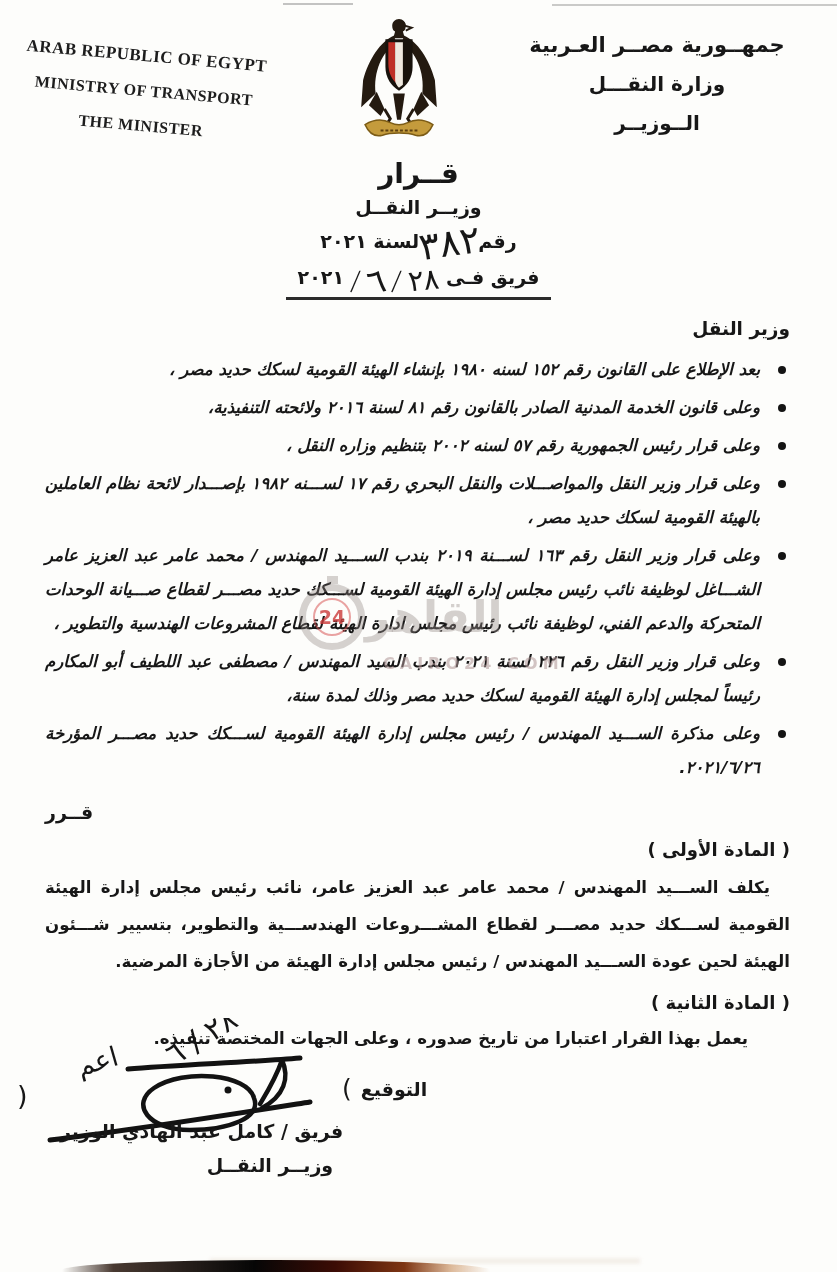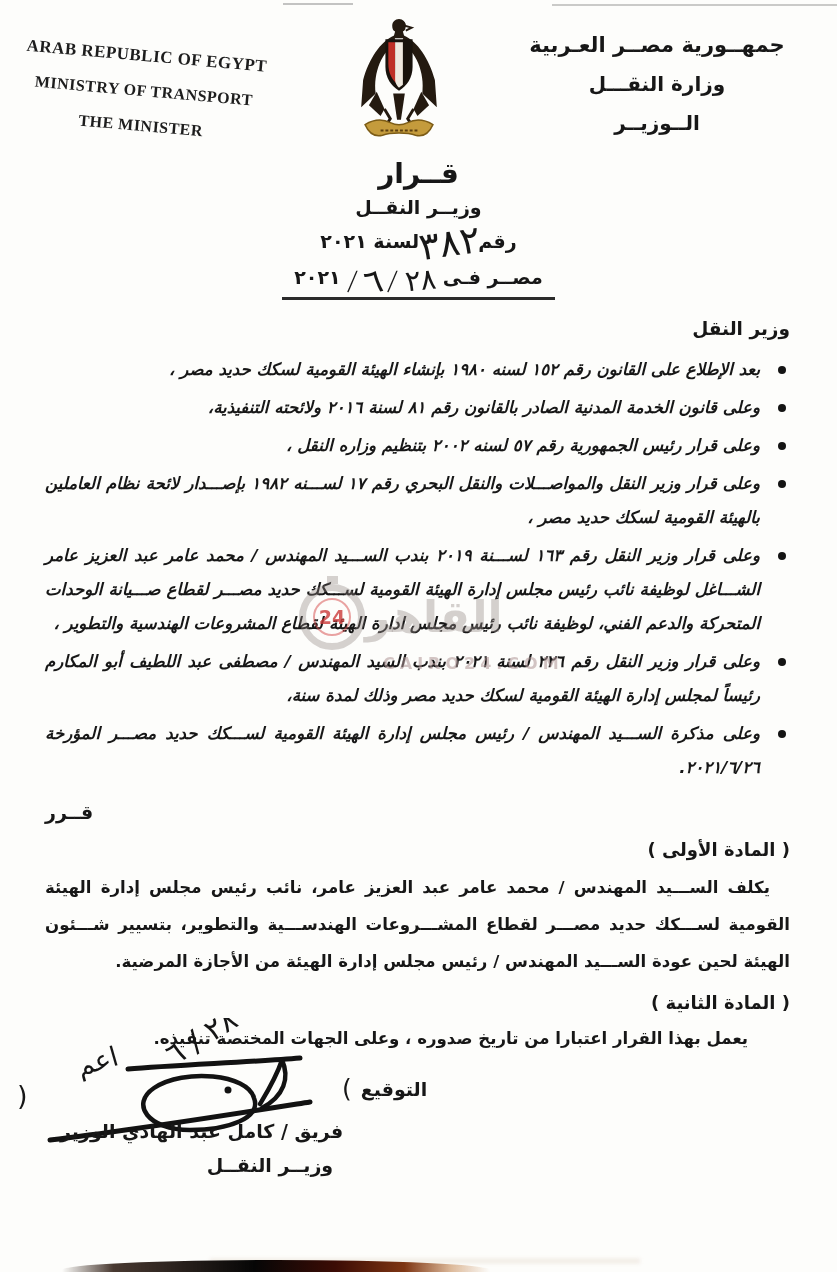--- a/index.html
+++ b/index.html
@@ -110,21 +110,21 @@
   <div class="title-block">
     <div class="t1">قــرار</div>
     <div class="t2">وزيــر النقــل</div>
     <div class="t3">
       <span>رقم</span>
       <span class="hw-num">٣٨٢</span>
       <span>لسنة ٢٠٢١</span>
     </div>
     <div class="t4wrap">
       <span class="t4">
-        <span>مصــر فـى</span>
+        <span>فريق فـى</span>
         <span class="hw-day">٢٨</span>
         <span class="hw-slash">/</span>
         <span class="hw-month">٦</span>
         <span class="hw-slash">/</span>
         <span>٢٠٢١</span>
       </span>
     </div>
   </div>
 
   <div class="doc-body">

